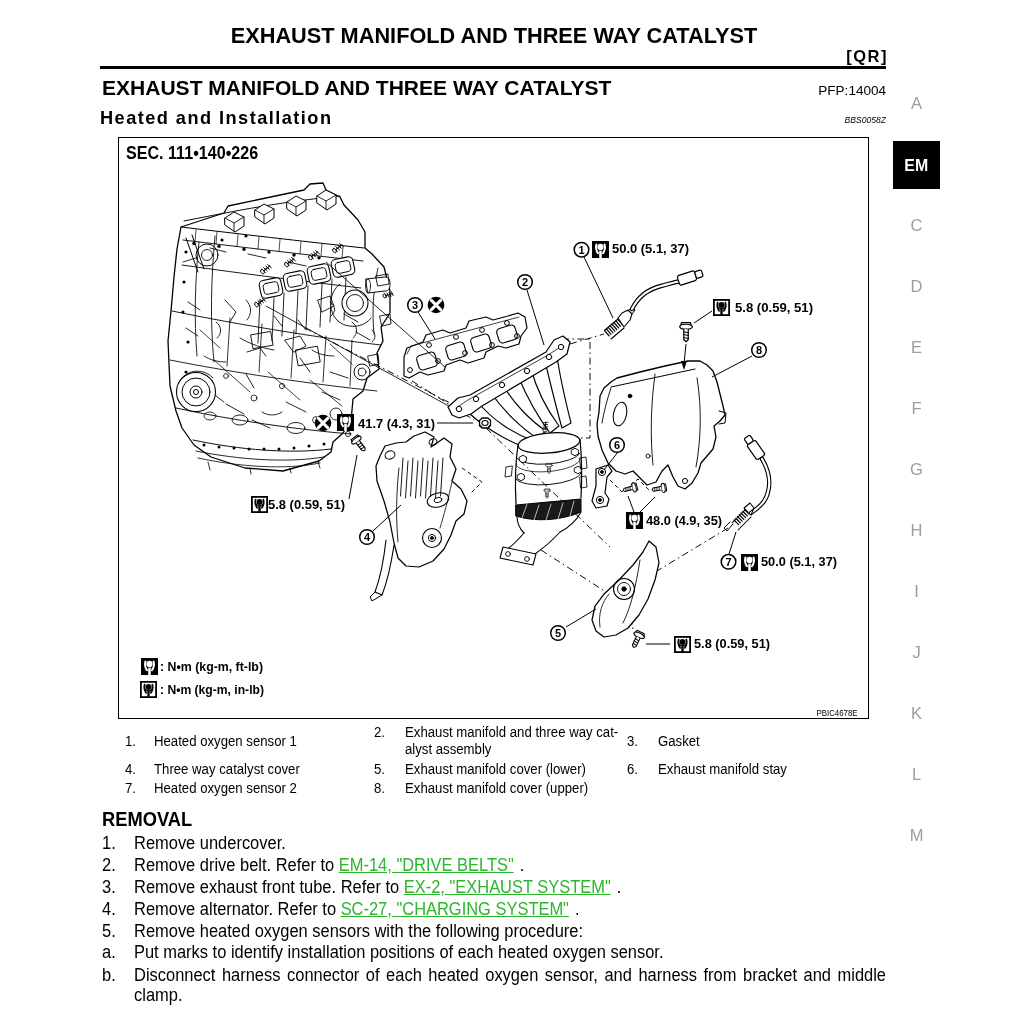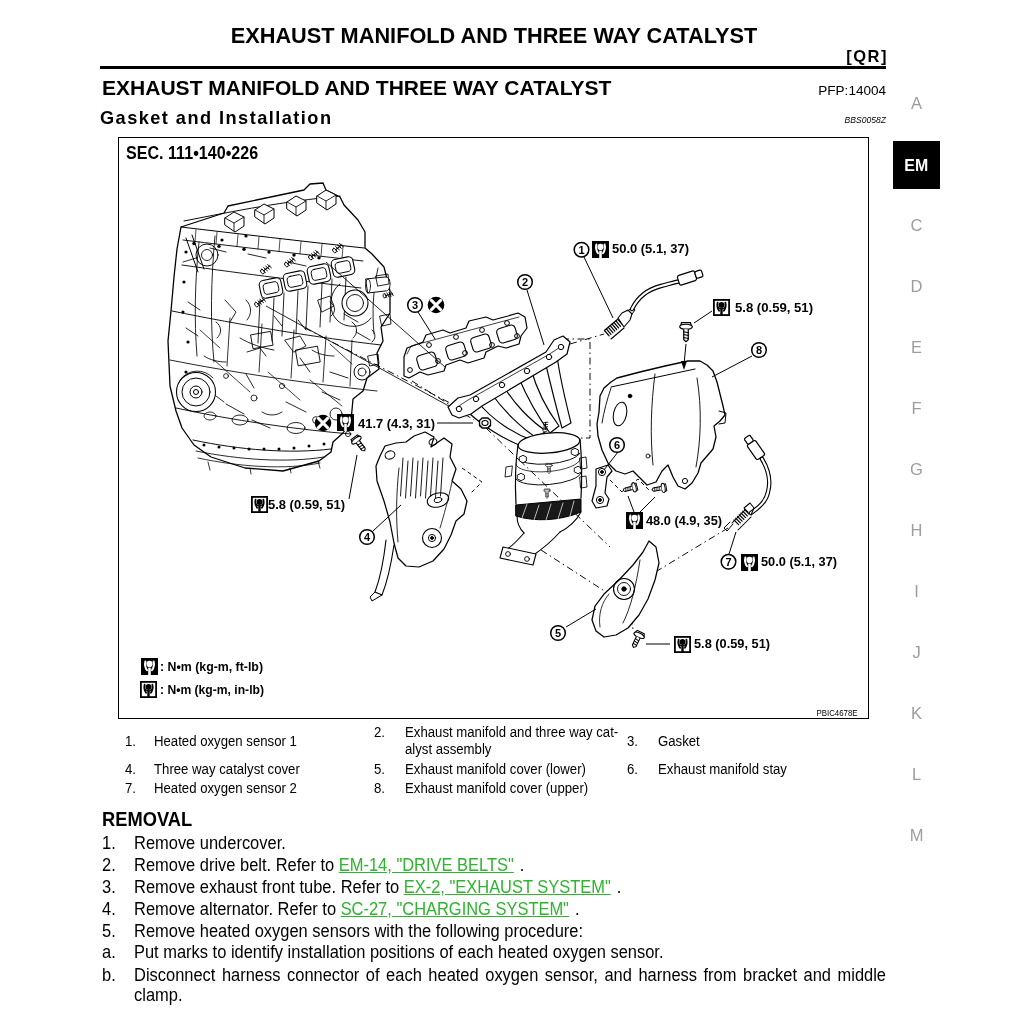--- a/index.html
+++ b/index.html
@@ -7,21 +7,21 @@
   .abs{position:absolute;}
   a.lnk{color:#2db52d;text-decoration:underline;}
 </style>
 </head>
 <body>
 <div class="abs" style="left:-106px;width:1200px;text-align:center;top:25.1px;font-size:22.3px;font-weight:bold;line-height:1;white-space:nowrap;transform:scaleX(0.975);transform-origin:50% 0;">EXHAUST MANIFOLD AND THREE WAY CATALYST</div>
 <div class="abs" style="right:124px;top:47.5px;font-size:16.5px;font-weight:bold;line-height:1;white-space:nowrap;transform:scaleX(1.0);transform-origin:100% 0;letter-spacing:1.5px;">[QR]</div>
 <div class="abs" style="left:100px;top:66px;width:786px;height:2.6px;background:#000;"></div>
 <div class="abs" style="left:102px;top:77.8px;font-size:20.3px;font-weight:bold;line-height:1;white-space:nowrap;transform:scaleX(1.037);transform-origin:0 0;">EXHAUST MANIFOLD AND THREE WAY CATALYST</div>
 <div class="abs" style="right:126px;top:84.0px;font-size:13px;line-height:1;white-space:nowrap;transform:scaleX(1.042);transform-origin:100% 0;">PFP:14004</div>
-<div class="abs" style="left:100px;top:108.6px;font-size:18.2px;font-weight:bold;line-height:1;white-space:nowrap;transform:scaleX(1.0);transform-origin:0 0;letter-spacing:1.45px;">Gasket and Installation</div>
+<div class="abs" style="left:100px;top:108.6px;font-size:18.2px;font-weight:bold;line-height:1;white-space:nowrap;transform:scaleX(1.0);transform-origin:0 0;letter-spacing:1.45px;">Heated and Installation</div>
 <div class="abs" style="right:126px;top:115.0px;font-size:9.5px;line-height:1;white-space:nowrap;transform:scaleX(0.9);transform-origin:100% 0;font-style:italic;">BBS0058Z</div>
 <div class="abs" style="left:886px;top:94.5px;width:61px;text-align:center;font-size:16.5px;line-height:1;color:#9d9d9d;">A</div>
 <div class="abs" style="left:886px;top:216.5px;width:61px;text-align:center;font-size:16.5px;line-height:1;color:#9d9d9d;">C</div>
 <div class="abs" style="left:886px;top:277.5px;width:61px;text-align:center;font-size:16.5px;line-height:1;color:#9d9d9d;">D</div>
 <div class="abs" style="left:886px;top:338.5px;width:61px;text-align:center;font-size:16.5px;line-height:1;color:#9d9d9d;">E</div>
 <div class="abs" style="left:886px;top:399.5px;width:61px;text-align:center;font-size:16.5px;line-height:1;color:#9d9d9d;">F</div>
 <div class="abs" style="left:886px;top:460.5px;width:61px;text-align:center;font-size:16.5px;line-height:1;color:#9d9d9d;">G</div>
 <div class="abs" style="left:886px;top:521.5px;width:61px;text-align:center;font-size:16.5px;line-height:1;color:#9d9d9d;">H</div>
 <div class="abs" style="left:886px;top:582.5px;width:61px;text-align:center;font-size:16.5px;line-height:1;color:#9d9d9d;">I</div>
 <div class="abs" style="left:886px;top:643.5px;width:61px;text-align:center;font-size:16.5px;line-height:1;color:#9d9d9d;">J</div>

